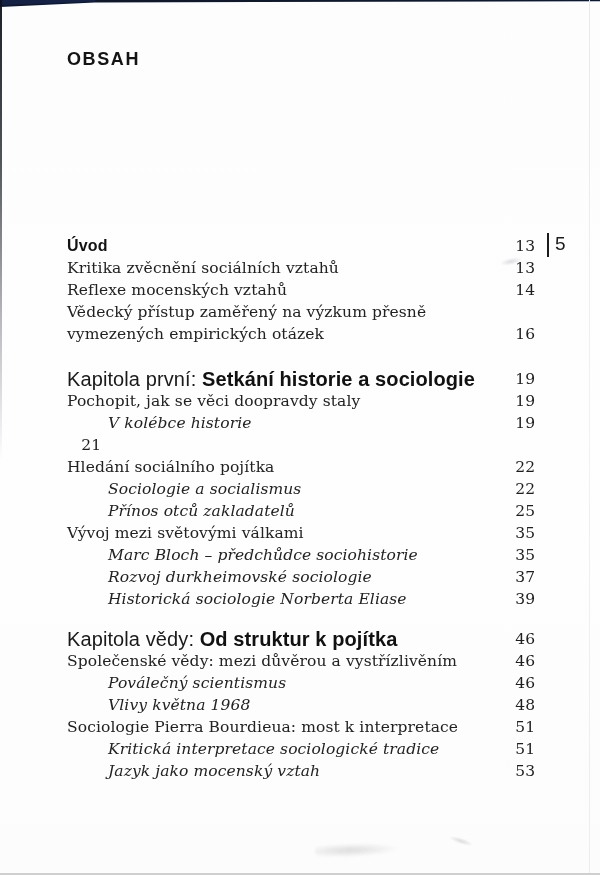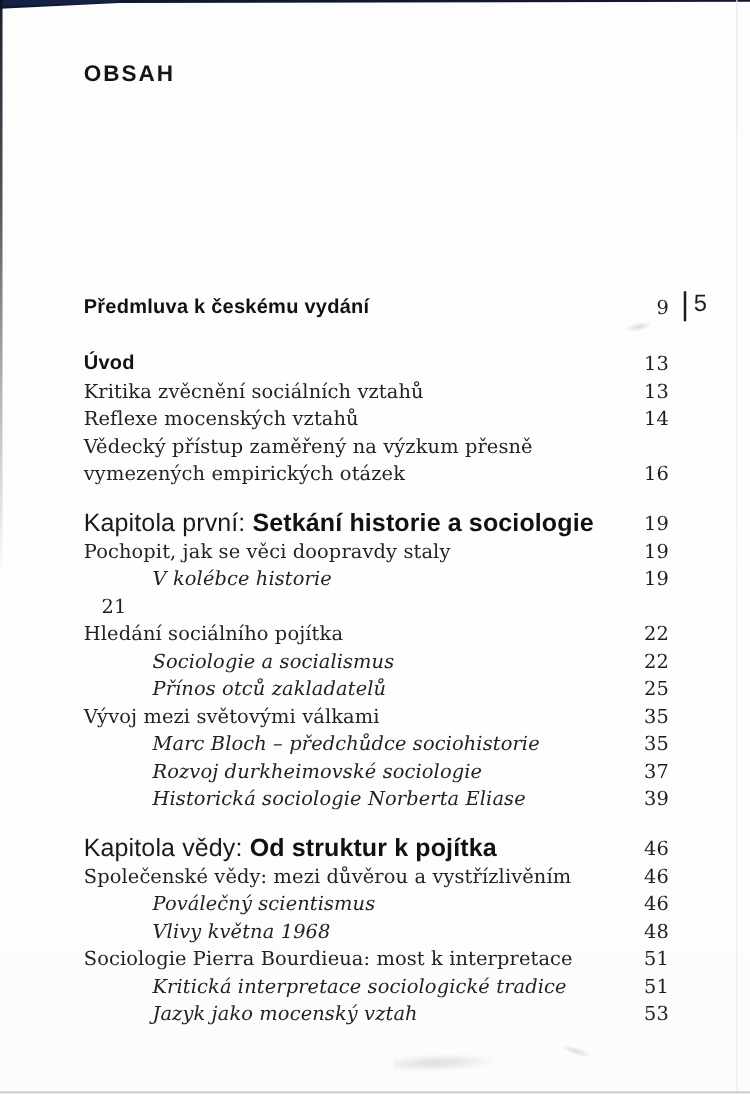--- a/index.html
+++ b/index.html
@@ -83,21 +83,21 @@
   .row.bold-sans .label {
     font-family: "Liberation Sans", sans-serif;
     font-weight: 700; font-size: 16px; color: #121212; letter-spacing: 0.2px;
   }
   .row.chapter .label {
     font-family: "Liberation Sans", sans-serif;
     font-size: 20px; color: #1a1a1a;
   }
   .row.chapter .chapter-title { font-weight: 700; color: #111; }
   .row.sub { }
-  .row.sub .label { font-style: italic; margin-left: 55px; }
+  .row.sub .label { font-style: italic; margin-left: 41px; }
 </style>
 </head>
 <body>
 
 <div class="paper">
 
   <svg class="edge-top" width="600" height="8" viewBox="0 0 600 8" xmlns="http://www.w3.org/2000/svg">
     <polygon points="0,0 600,0 600,1.3 95,2.4 0,7" fill="#10182b"></polygon>
     <polygon points="0,0 95,0 95,1.6 0,5" fill="#17264e" opacity="0.8"></polygon>
   </svg>
@@ -111,26 +111,20 @@
   <h1 class="heading">OBSAH</h1>
 
   <div class="folio">
     <span class="folio-bar"></span>
     <span class="folio-num">5</span>
   </div>
 
   <div class="toc">
       <div class="section">
         <div class="row bold-sans">
-          <span class="label">Předmluva k českému vydání</span>
-          <span class="num">9</span>
-        </div>
-      </div>
-      <div class="section">
-        <div class="row bold-sans">
           <span class="label">Úvod</span>
           <span class="num">13</span>
         </div>
         <div class="row">
           <span class="label">Kritika zvěcnění sociálních vztahů</span>
           <span class="num">13</span>
         </div>
         <div class="row">
           <span class="label">Reflexe mocenských vztahů</span>
           <span class="num">14</span>

